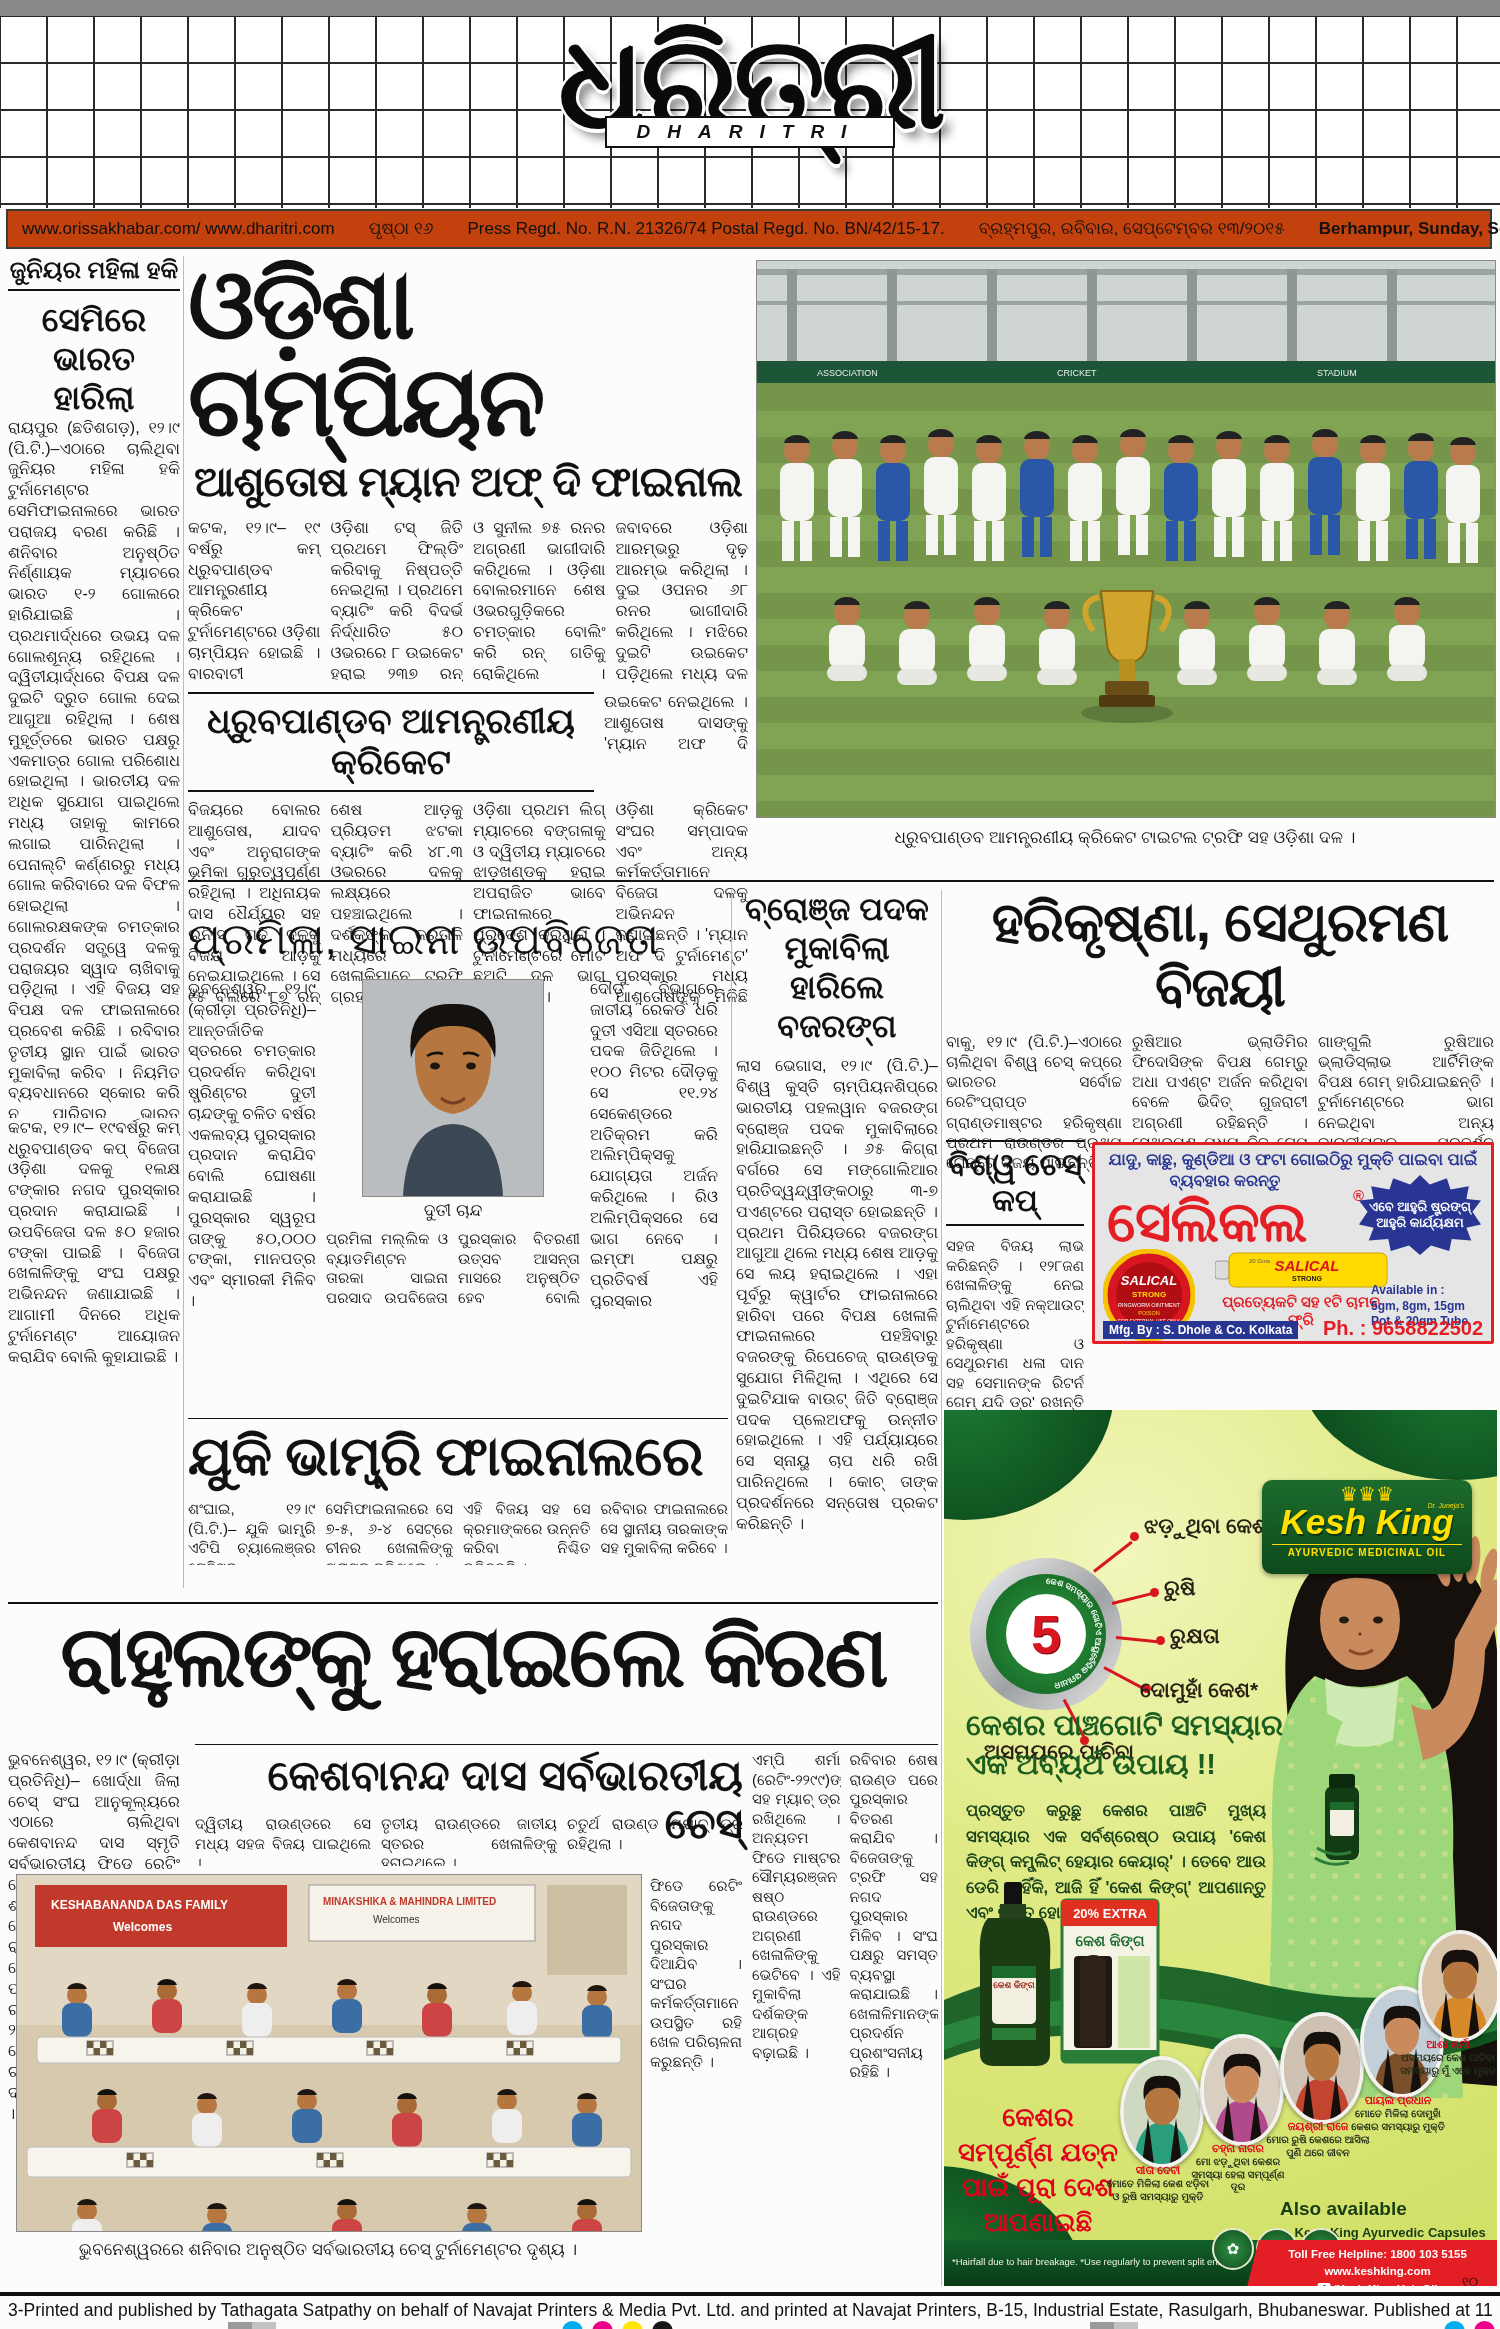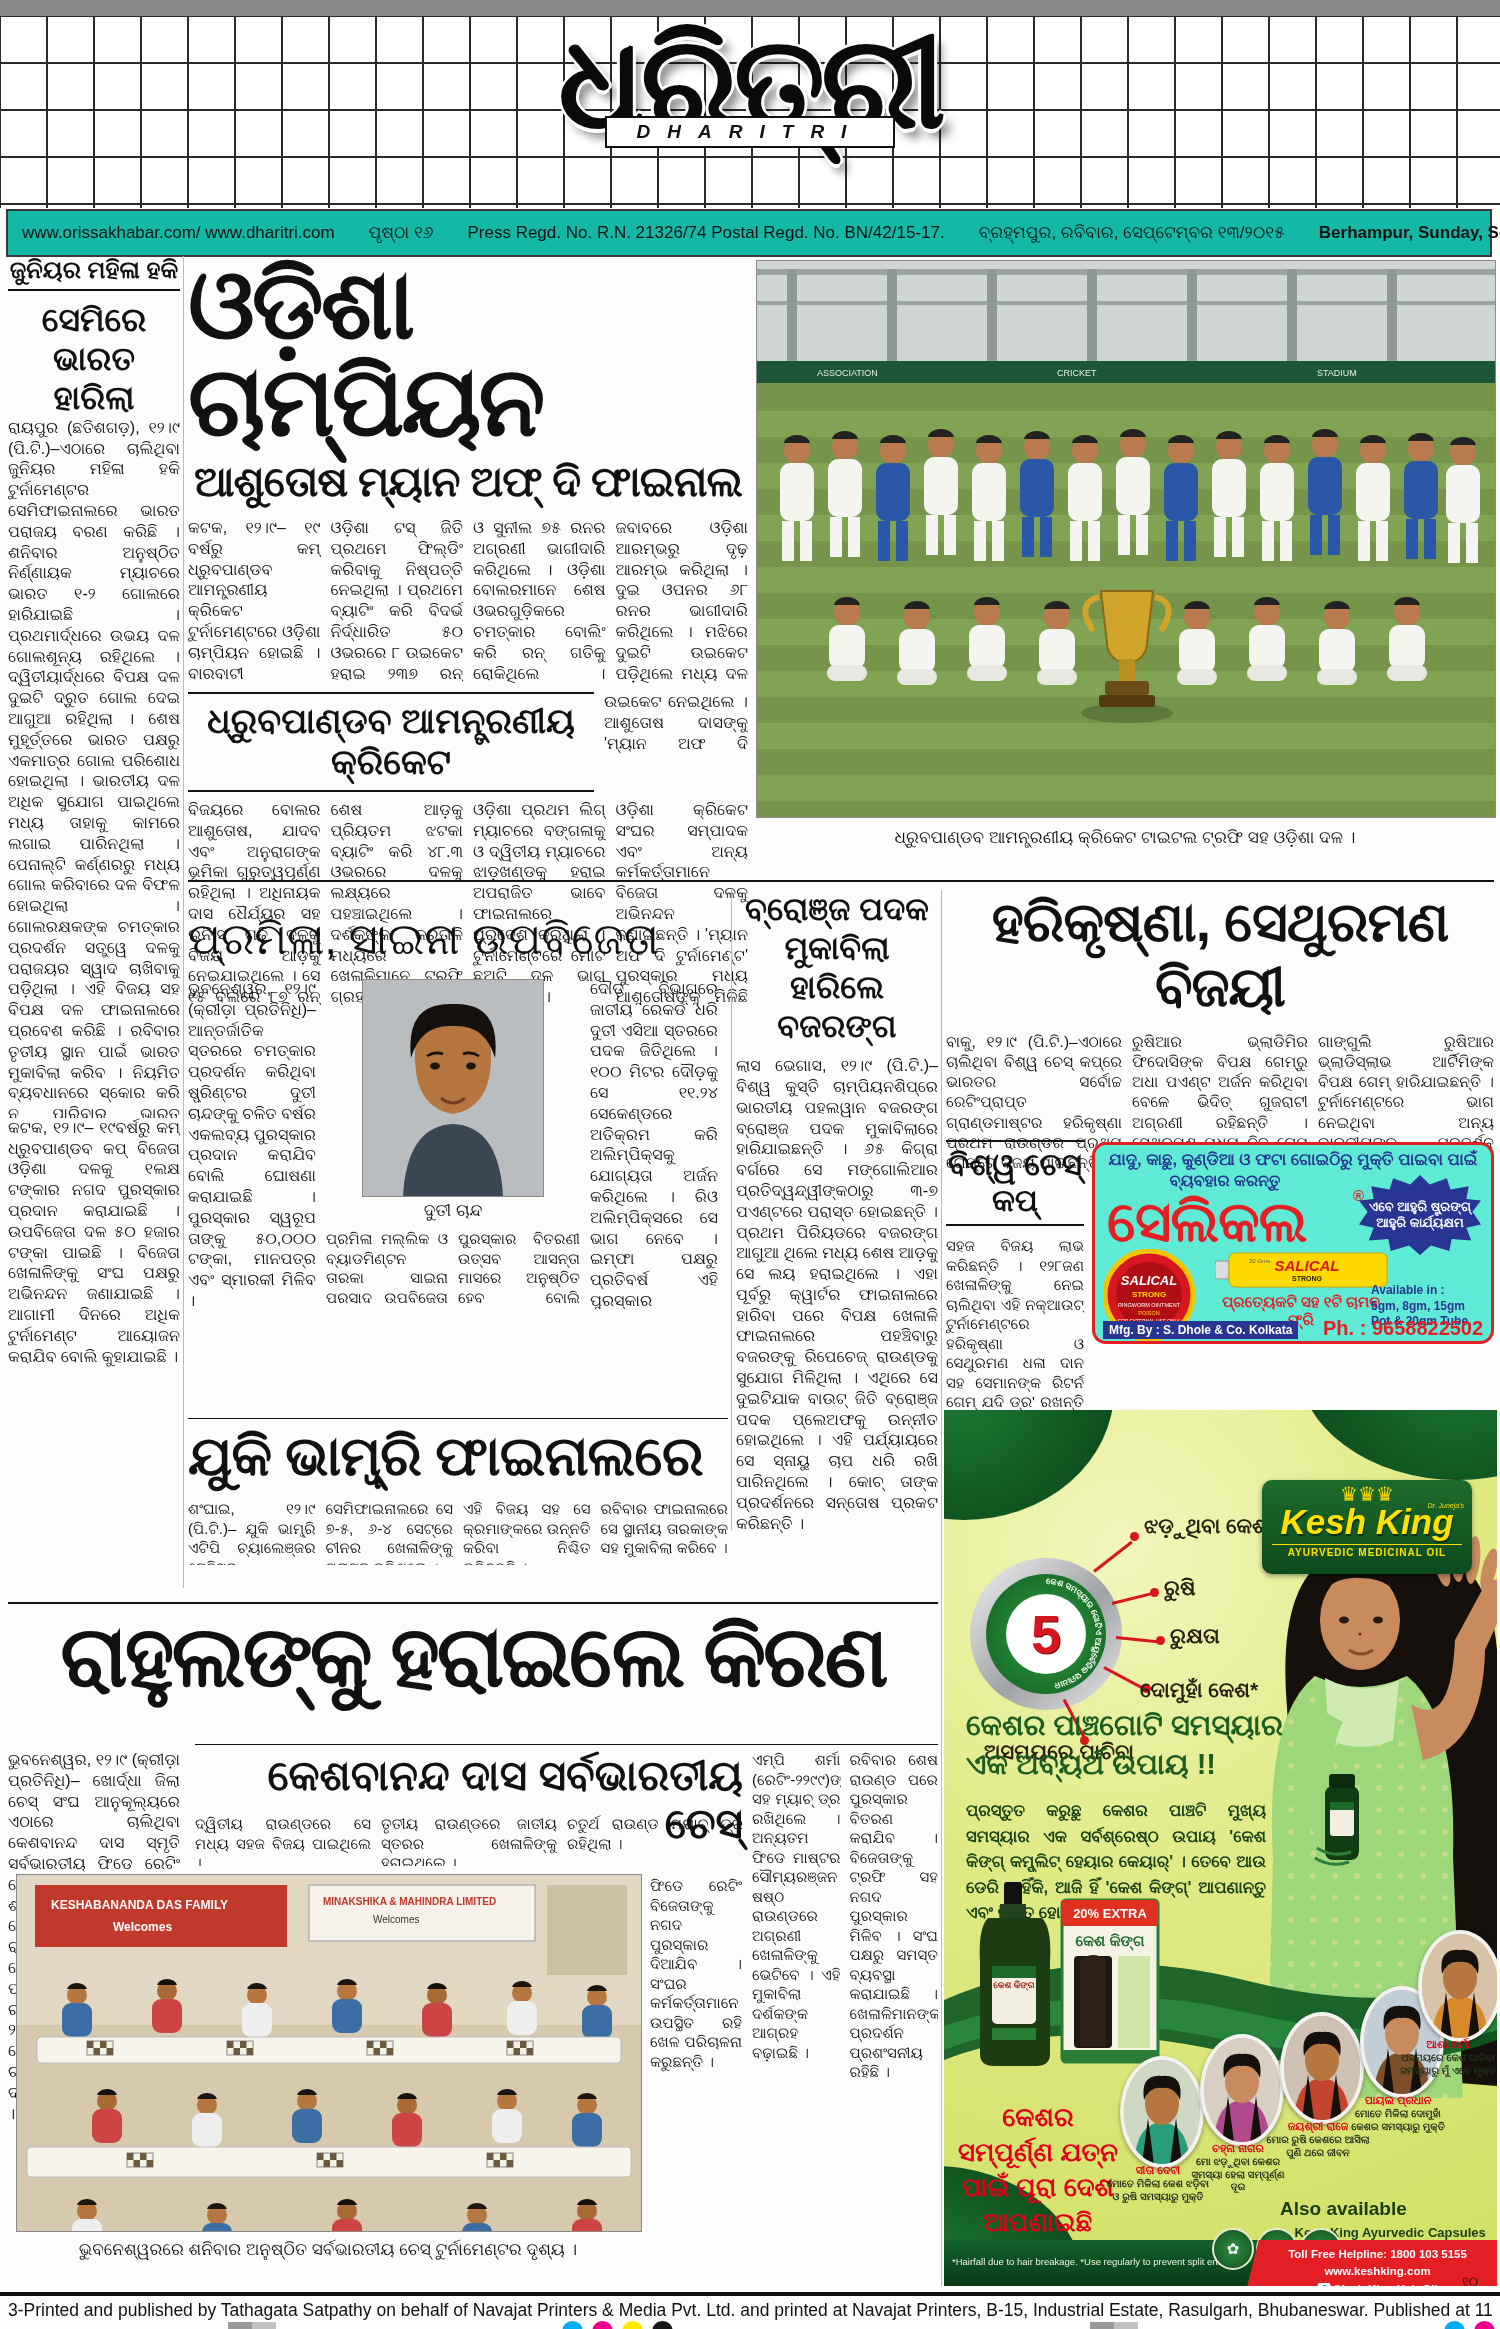--- a/index.html
+++ b/index.html
@@ -15,21 +15,21 @@
   #masthead{left:0;top:0;width:1500px;height:192px;background-color:#fff;
     background-image:linear-gradient(#2a2a2a 2px,transparent 2px),linear-gradient(90deg,#2a2a2a 2px,transparent 2px);
     background-size:47px 47px;background-position:-1px -1px;}
   .logo-wrap{position:absolute;left:0;right:0;top:0;text-align:center;}
   .logo-odia{font-size:128px;font-weight:900;line-height:1.05;color:#0a0a0a;letter-spacing:-4px;
     text-shadow:-3px 0 0 #fff,3px 0 0 #fff,0 -3px 0 #fff,0 4px 0 #fff,7px 9px 10px rgba(0,0,0,.45);}
   .logo-latin-box{display:inline-block;background:#fff;border:2px solid #111;padding:3px 30px;
     font-style:italic;font-weight:700;font-size:19px;letter-spacing:17px;position:relative;top:-34px;}
 
   
-  #infobar{left:6px;top:193px;width:1486px;height:48px;border:2px solid #3a3a3a;background:#14b8a6;
+  #infobar{left:6px;top:193px;width:1486px;height:40px;border:2px solid #3a3a3a;background:#c2410c;
     display:flex;align-items:center;padding:0 14px;box-sizing:border-box;font-size:17px;white-space:nowrap;}
   #infobar .sp{flex:1;}
   #infobar .seg{margin-right:34px;}
 
   
   .kicker{font-size:24px;font-weight:700;text-align:center;padding-bottom:5px;border-bottom:2px solid #111;margin-bottom:10px;}
   .hl-left{font-size:33px;font-weight:800;text-align:center;line-height:1.18;}
   .mainhl{font-size:97px;font-weight:900;text-align:left;line-height:1.0;letter-spacing:-3px;}
   .deck{font-size:42px;font-weight:700;text-align:center;margin-top:8px;letter-spacing:-1px;}
   .midsub{font-size:35px;font-weight:800;text-align:center;border-top:2px solid #111;border-bottom:2px solid #111;padding:7px 0;}
@@ -43,22 +43,22 @@
   #chesswin .hl{font-size:55px;font-weight:800;text-align:center;letter-spacing:-1px;}
   .wcsub{font-size:31px;font-weight:800;text-align:center;border-top:2px solid #111;border-bottom:2px solid #111;padding:5px 0;margin-bottom:10px;}
   #yuki .hl{font-size:55px;font-weight:800;letter-spacing:-1px;}
   #kiran-hl{font-size:85px;font-weight:900;text-align:center;line-height:1.0;letter-spacing:-3px;}
   #kiran-sub{font-size:42px;font-weight:700;text-align:right;letter-spacing:0px;}
 
   
   .photo{border:1px solid #8a8a8a;overflow:hidden;background:#ccc;}
 
   
-  #salical{left:1092px;top:1126px;width:402px;height:202px;border:3px solid #e31e24;border-radius:14px;
-    background:#5eead4;box-sizing:border-box;overflow:hidden;}
+  #salical{left:1092px;top:1126px;width:402px;height:202px;border:3px solid #e31e24;border-radius:2px;
+    background:#e5e5e5;box-sizing:border-box;overflow:hidden;}
   .sal-blue{color:#283593;font-weight:700;}
   #sal-top{position:absolute;left:0;top:5px;width:100%;text-align:center;font-size:16.5px;}
   #sal-use{position:absolute;left:30px;top:27px;width:200px;text-align:center;font-size:16px;}
   #sal-brand{position:absolute;left:12px;top:44px;font-size:56px;font-weight:900;color:#e31e24;letter-spacing:-1px;}
   #sal-reg{position:absolute;left:258px;top:42px;font-size:15px;color:#e31e24;font-weight:700;}
   .star{position:absolute;right:10px;top:30px;width:122px;height:80px;background:#283593;color:#fff;
     display:flex;flex-direction:column;justify-content:center;text-align:center;font-size:13px;font-weight:700;line-height:1.25;
     clip-path:polygon(50% 0%,58% 12%,72% 4%,75% 18%,90% 14%,88% 30%,100% 32%,93% 46%,100% 62%,88% 66%,92% 82%,76% 80%,74% 95%,59% 88%,50% 100%,41% 88%,26% 95%,24% 80%,8% 82%,12% 66%,0% 62%,7% 46%,0% 32%,12% 30%,10% 14%,25% 18%,28% 4%,42% 12%);}
   #sal-free{position:absolute;left:126px;top:148px;width:160px;color:#e31e24;font-weight:800;font-size:15px;text-align:center;}
   #sal-avail{position:absolute;right:8px;top:138px;width:112px;font-size:12px;line-height:1.3;}

